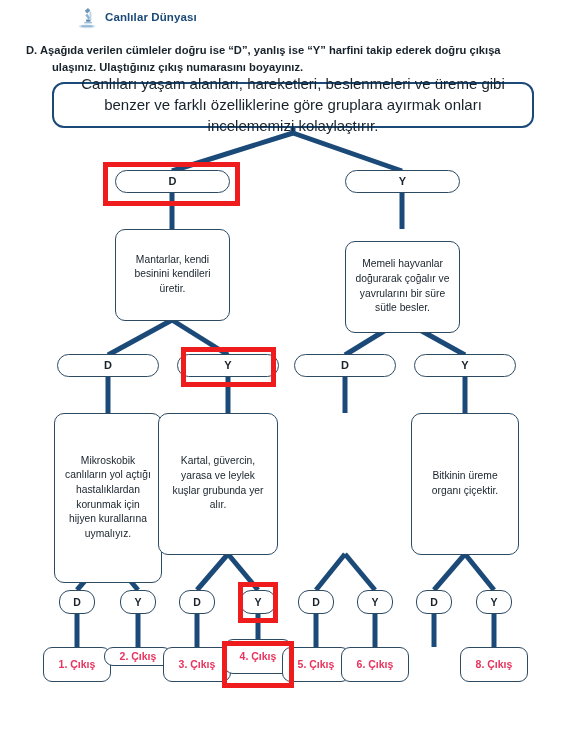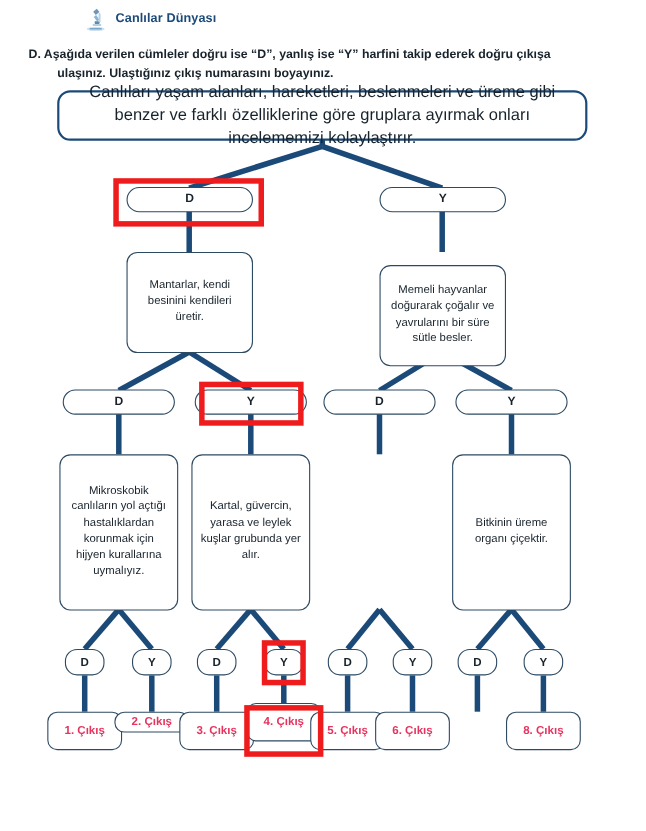--- a/index.html
+++ b/index.html
@@ -181,22 +181,22 @@
   <div class="node pill" style="left:345px; top:94px; width:115px; height:23px;">Y</div>
 
   <div class="node stmt-box" style="left:115px; top:153px; width:115px; height:92px;">Mantarlar, kendi besinini kendileri üretir.</div>
   <div class="node stmt-box" style="left:345px; top:153px; width:115px; height:92px;margin-top:12px;">Memeli hayvanlar doğurarak çoğalır ve yavrularını bir süre sütle besler.</div>
 
   <div class="node pill" style="left:57px;  top:278px; width:102px; height:23px;">D</div>
   <div class="node pill" style="left:177px; top:278px; width:102px; height:23px;">Y</div>
   <div class="node pill" style="left:294px; top:278px; width:102px; height:23px;">D</div>
   <div class="node pill" style="left:414px; top:278px; width:102px; height:23px;">Y</div>
 
-  <div class="node stmt-box" style="left:54px;  top:337px; width:108px; height:142px;">Mikroskobik canlıların yol açtığı hastalıklardan korunmak için hijyen kurallarına uymalıyız.</div>
-  <div class="node stmt-box" style="left:174px; top:337px; width:108px; height:142px;">Kartal, güvercin, yarasa ve leylek kuşlar grubunda yer alır.</div>
+  <div class="node stmt-box" style="left:54px;  top:337px; width:108px; height:170px;">Mikroskobik canlıların yol açtığı hastalıklardan korunmak için hijyen kurallarına uymalıyız.</div>
+  <div class="node stmt-box" style="left:158px; top:337px; width:120px; height:142px;">Kartal, güvercin, yarasa ve leylek kuşlar grubunda yer alır.</div>
   <div class="node stmt-box" style="left:411px; top:337px; width:108px; height:142px;">Bitkinin üreme organı çiçektir.</div>
 
   <div class="node mini-pill" style="left:59px;  top:514px; width:36px; height:24px;">D</div>
   <div class="node mini-pill" style="left:120px; top:514px; width:36px; height:24px;">Y</div>
   <div class="node mini-pill" style="left:179px; top:514px; width:36px; height:24px;">D</div>
   <div class="node mini-pill" style="left:240px; top:514px; width:36px; height:24px;">Y</div>
   <div class="node mini-pill" style="left:298px; top:514px; width:36px; height:24px;">D</div>
   <div class="node mini-pill" style="left:357px; top:514px; width:36px; height:24px;">Y</div>
   <div class="node mini-pill" style="left:416px; top:514px; width:36px; height:24px;">D</div>
   <div class="node mini-pill" style="left:476px; top:514px; width:36px; height:24px;">Y</div>

